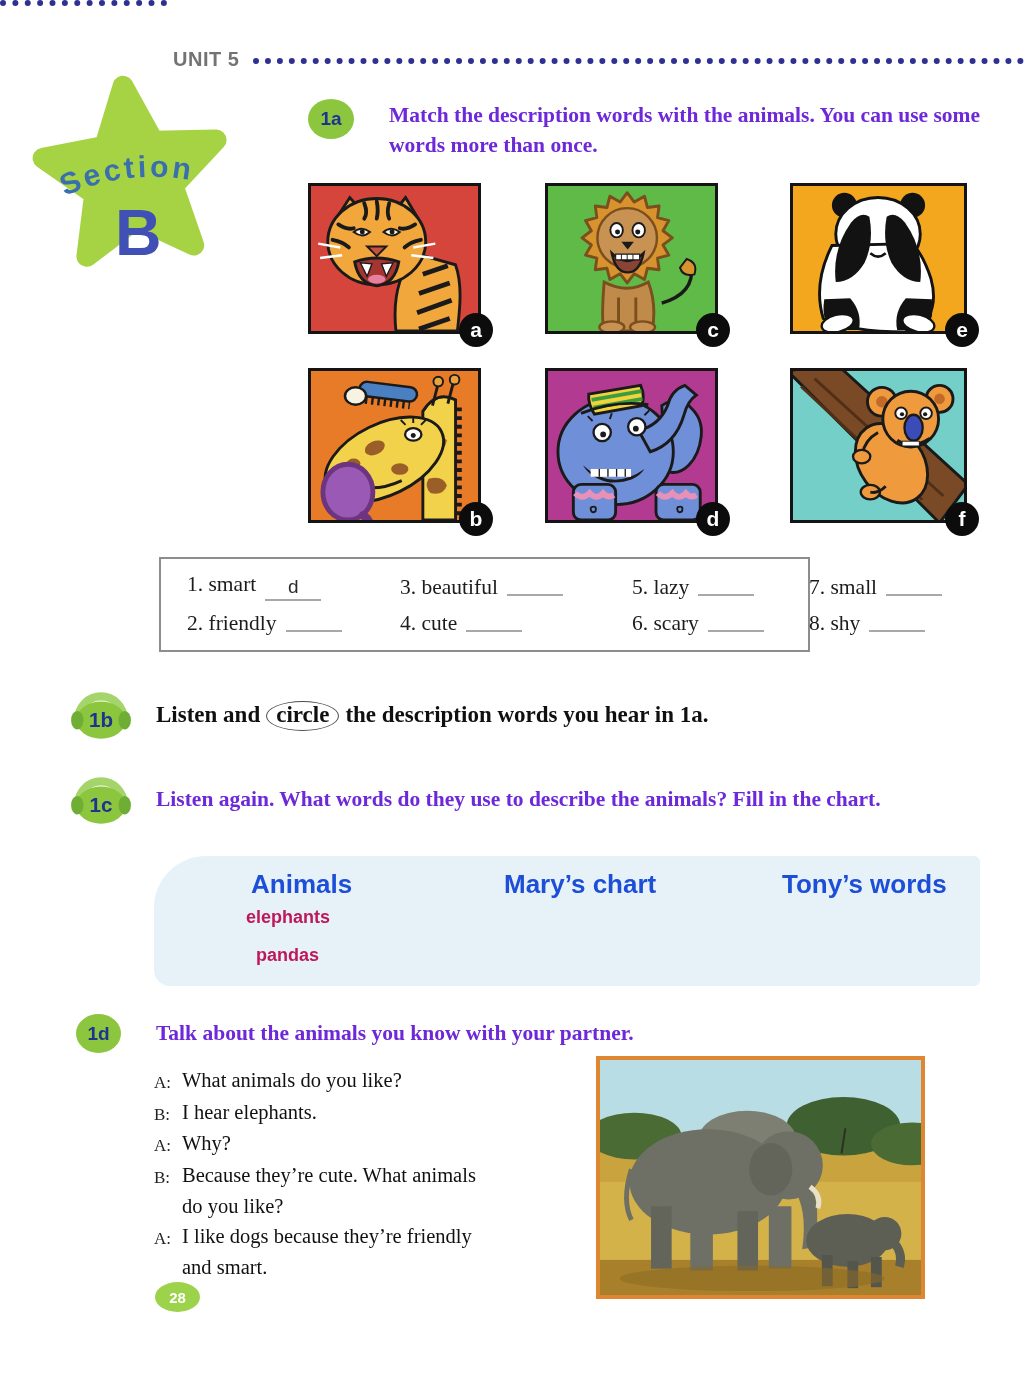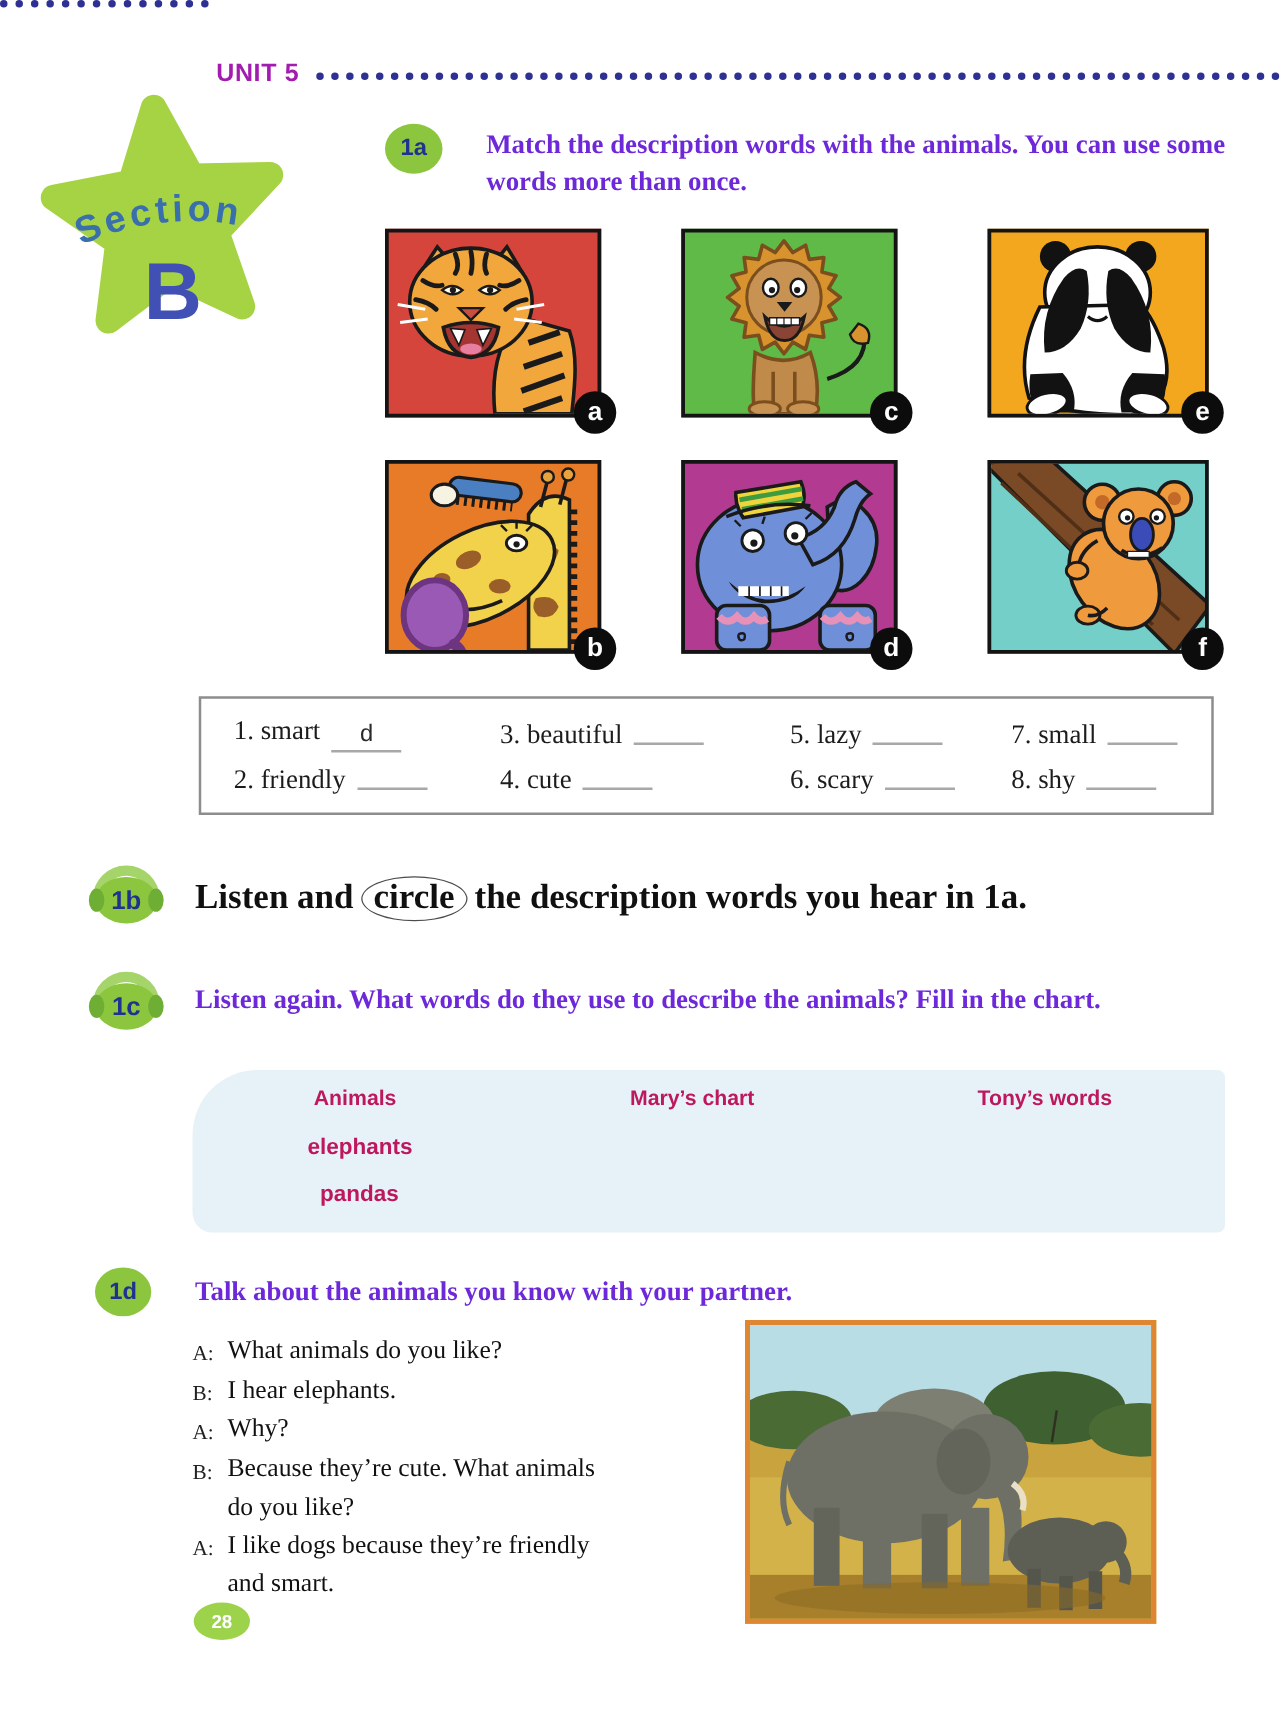--- a/index.html
+++ b/index.html
@@ -1,44 +1,44 @@
 <!DOCTYPE html>
 <html><head>
 <meta charset="utf-8">
 <style>
   html,body{margin:0;padding:0;background:#fff}
   .page{position:relative;width:1024px;height:1387px;background:#ffffff;
         font-family:"Liberation Serif",serif;overflow:hidden}
   .abs{position:absolute}
   .dots{border-top:6px dotted #2e3192;height:0}
-  .unit{font-family:"Liberation Sans",sans-serif;font-weight:bold;color:#a21caf;
+  .unit{font-family:"Liberation Sans",sans-serif;font-weight:bold;color:#737373;
         font-size:20px;letter-spacing:.5px}
   .instr{font-weight:bold;font-size:21.5px;line-height:30px;color:#6d28d9}
   .badge-oval{background:#8cc63e;border-radius:50%;display:flex;align-items:center;
         justify-content:center;font-family:"Liberation Sans",sans-serif;font-weight:bold;
         color:#20328f;font-size:19px}
   .card{position:absolute;border:3px solid #141414;box-sizing:border-box}
   .card svg{display:block;width:100%;height:100%}
   .letter-badge{position:absolute;right:-15px;bottom:-16px;width:34px;height:34px;
         border-radius:50%;background:#0c0c0c;color:#fff;
         font-family:"Liberation Sans",sans-serif;font-weight:bold;font-size:21px;
         display:flex;align-items:center;justify-content:center;z-index:3}
   .word-box{border:2px solid #8d8d8d;box-sizing:border-box;
         display:grid;grid-template-columns:213px 232px 177px auto;
         grid-auto-rows:36px;padding:13px 0 0 26px}
   .word-cell{font-size:21.5px;color:#1c1c1c;white-space:nowrap}
   .blank{display:inline-block;min-width:56px;border-bottom:2px solid #a8a8a8;
         text-align:center;font-family:"Liberation Sans",sans-serif;font-size:19px;
         color:#2b2b2b;line-height:20px;height:22px;margin-left:9px;vertical-align:-2px}
-  .task-line{font-weight:bold;font-size:28px;color:#101010;white-space:nowrap}
+  .task-line{font-weight:bold;font-size:23px;color:#101010;white-space:nowrap}
   .circled{display:inline-block;border:1.6px solid #4c4c4c;border-radius:50%;
         padding:0 9px 2px 9px;margin:0 6px}
   .chart-panel{background:#e7f2f8;border-radius:52px 6px 6px 16px}
   .chart-h{position:absolute;font-family:"Liberation Sans",sans-serif;font-weight:bold;
-        font-size:17px;color:#be185d;white-space:nowrap}
+        font-size:26px;color:#1d4ed8;white-space:nowrap}
   .chart-r{position:absolute;font-family:"Liberation Sans",sans-serif;font-weight:bold;
         font-size:18px;color:#be185d;white-space:nowrap}
   .dlg-line{display:flex;font-size:20.5px;line-height:29.5px;color:#111}
   .dlg-sp{width:28px;flex:none;font-size:17px;padding-top:2px;color:#222}
   .photo{border:4px solid #de8632;box-sizing:border-box;background:#c9a43e}
   .photo svg{display:block;width:100%;height:100%}
   .page-oval{background:#9cd34a;border-radius:50%;color:#fff;
         font-family:"Liberation Sans",sans-serif;font-weight:bold;font-size:15px;
         display:flex;align-items:center;justify-content:center}
 </style>
@@ -203,21 +203,21 @@
       <path d="M108 72 Q124 82 142 70" stroke="#1a1a1a" stroke-width="3" fill="none"></path>
       <path d="M113 73 h18 v5 h-18 z" fill="#fff" stroke="#1a1a1a" stroke-width="1"></path>
       <path d="M88 64 Q74 72 72 86" stroke="#1a1a1a" stroke-width="3" fill="none"></path>
       <ellipse cx="71" cy="89" rx="9" ry="7" fill="#f09a3e" stroke="#1a1a1a" stroke-width="2.4"></ellipse>
       <ellipse cx="80" cy="126" rx="10" ry="7.5" fill="#f09a3e" stroke="#1a1a1a" stroke-width="2.4"></ellipse>
       <path d="M96 120 q-8 8 -16 6" stroke="#1a1a1a" stroke-width="3" fill="none"></path>
     </svg>
     <div class="letter-badge">f</div>
   </div>
 
-  <div class="abs word-box" style="left:159px;top:557px;width:812px;height:95px">
+  <div class="abs word-box" style="left:159px;top:557px;width:651px;height:95px">
     <div class="word-cell"><span>1. smart</span><span class="blank">d</span></div>
     <div class="word-cell"><span>3. beautiful</span><span class="blank"></span></div>
     <div class="word-cell"><span>5. lazy</span><span class="blank"></span></div>
     <div class="word-cell"><span>7. small</span><span class="blank"></span></div>
     <div class="word-cell"><span>2. friendly</span><span class="blank"></span></div>
     <div class="word-cell"><span>4. cute</span><span class="blank"></span></div>
     <div class="word-cell"><span>6. scary</span><span class="blank"></span></div>
     <div class="word-cell"><span>8. shy</span><span class="blank"></span></div>
   </div>
 

